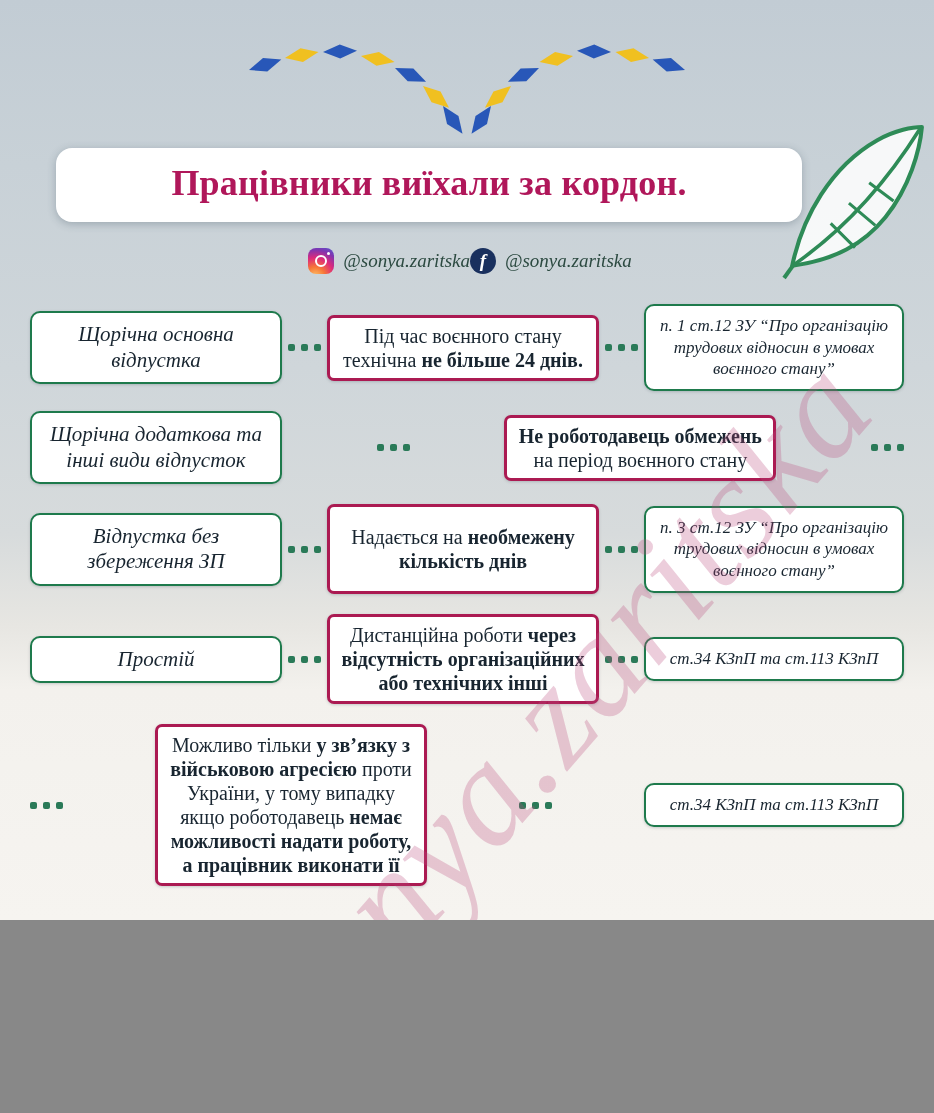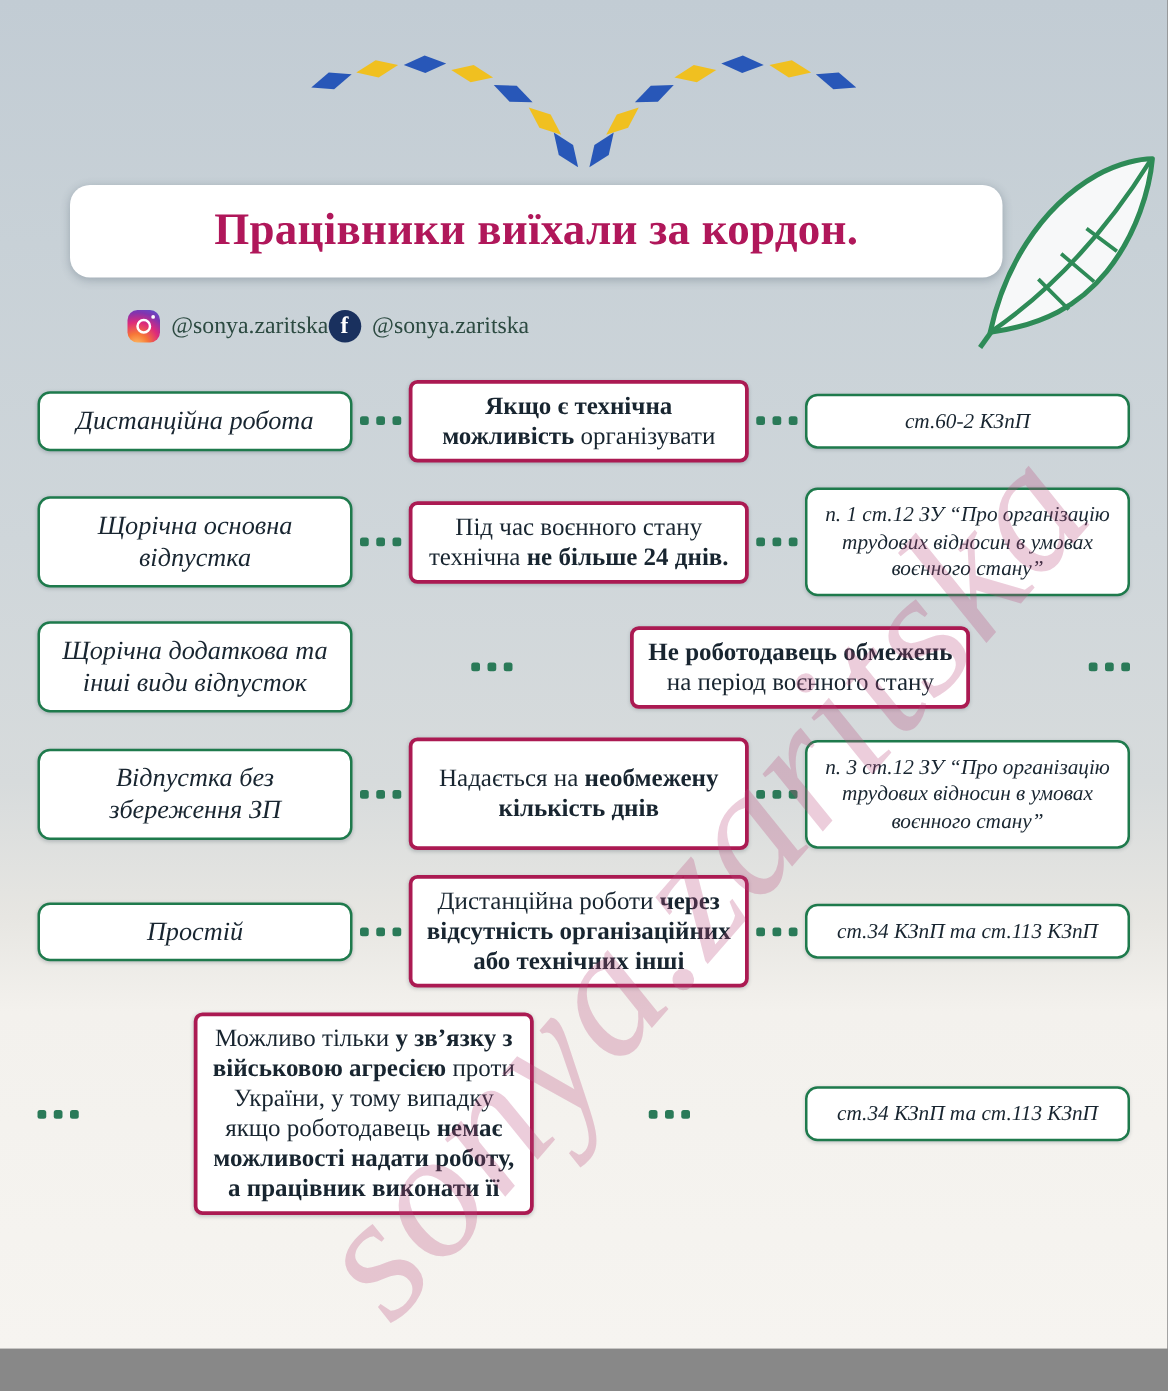--- a/index.html
+++ b/index.html
@@ -1,18 +1,18 @@
 <!DOCTYPE html>
 <html><head>
 <meta charset="utf-8">
 <style>
   html,body{margin:0;padding:0;background:#888;}
   .canvas{
     position:relative;
-    width:934px;height:1079px;
+    width:934px;height:920px;
     margin:0 auto;
     overflow:hidden;
     font-family:"Liberation Serif",serif;
     color:#182530;
     background:linear-gradient(180deg,#c2ccd4 0%,#c8d1d7 18%,#cfd6da 40%,#d7dbdc 58%,#e7e6e2 68%,#f3f1ed 75%,#f6f4f0 100%);
   }
   
   .leaves{display:block;margin:36px auto 0;}
   
   .title-card{
@@ -24,22 +24,22 @@
     text-align:center;
   }
   .title-card h1{
     margin:0;font-size:36px;line-height:1.33;font-weight:700;
     color:#b0175a;letter-spacing:.2px;
   }
   .feather{position:absolute;top:124px;right:4px;width:152px;z-index:1;}
   
   .social{
     position:relative;z-index:2;
-    display:flex;justify-content:flex-start;align-items:center;
-    margin-top:26px;padding:0 96px 0 102px;
+    display:flex;justify-content:center;align-items:center;
+    margin-top:26px;padding:0 96px 0 102px;font-style:italic;
   }
   .handle{display:flex;align-items:center;gap:9px;font-size:19px;color:#2c4a41;}
   .ig-icon{
     position:relative;width:26px;height:26px;border-radius:8px;flex:0 0 auto;
     background:radial-gradient(circle at 28% 110%,#fdc468 0%,#f77737 28%,#dd2a7b 55%,#8134af 78%,#515bd4 100%);
   }
   .ig-icon::before{content:"";position:absolute;left:7px;top:7px;width:8px;height:8px;border:2px solid #fff;border-radius:50%;}
   .ig-icon::after{content:"";position:absolute;right:4px;top:4px;width:3px;height:3px;background:#fff;border-radius:50%;}
   .fb-icon{
     width:26px;height:26px;border-radius:50%;background:#19305e;flex:0 0 auto;
@@ -114,41 +114,20 @@
       <span>@sonya.zaritska</span>
     </div>
     <div class="handle">
       <span class="fb-icon">f</span>
       <span>@sonya.zaritska</span>
     </div>
   </div>
 
   <div class="rows">
 
-    <div class="row">
-      <div class="box left">
-        <span>Дистанційна робота</span>
-      </div>
-      <span class="dots">
-          <i class="dot"></i>
-          <i class="dot"></i>
-          <i class="dot"></i>
-        </span>
-      <div class="box mid">
-        <p style="margin:0"><span class="b">Якщо є технічна можливість</span><span> організувати</span></p>
-      </div>
-      <span class="dots">
-          <i class="dot"></i>
-          <i class="dot"></i>
-          <i class="dot"></i>
-        </span>
-      <div class="box right">
-        <span>ст.60-2 КЗпП</span>
-      </div>
-    </div>
 
     <div class="row">
       <div class="box left">
         <span>Щорічна основна відпустка</span>
       </div>
       <span class="dots">
           <i class="dot"></i>
           <i class="dot"></i>
           <i class="dot"></i>
         </span>

